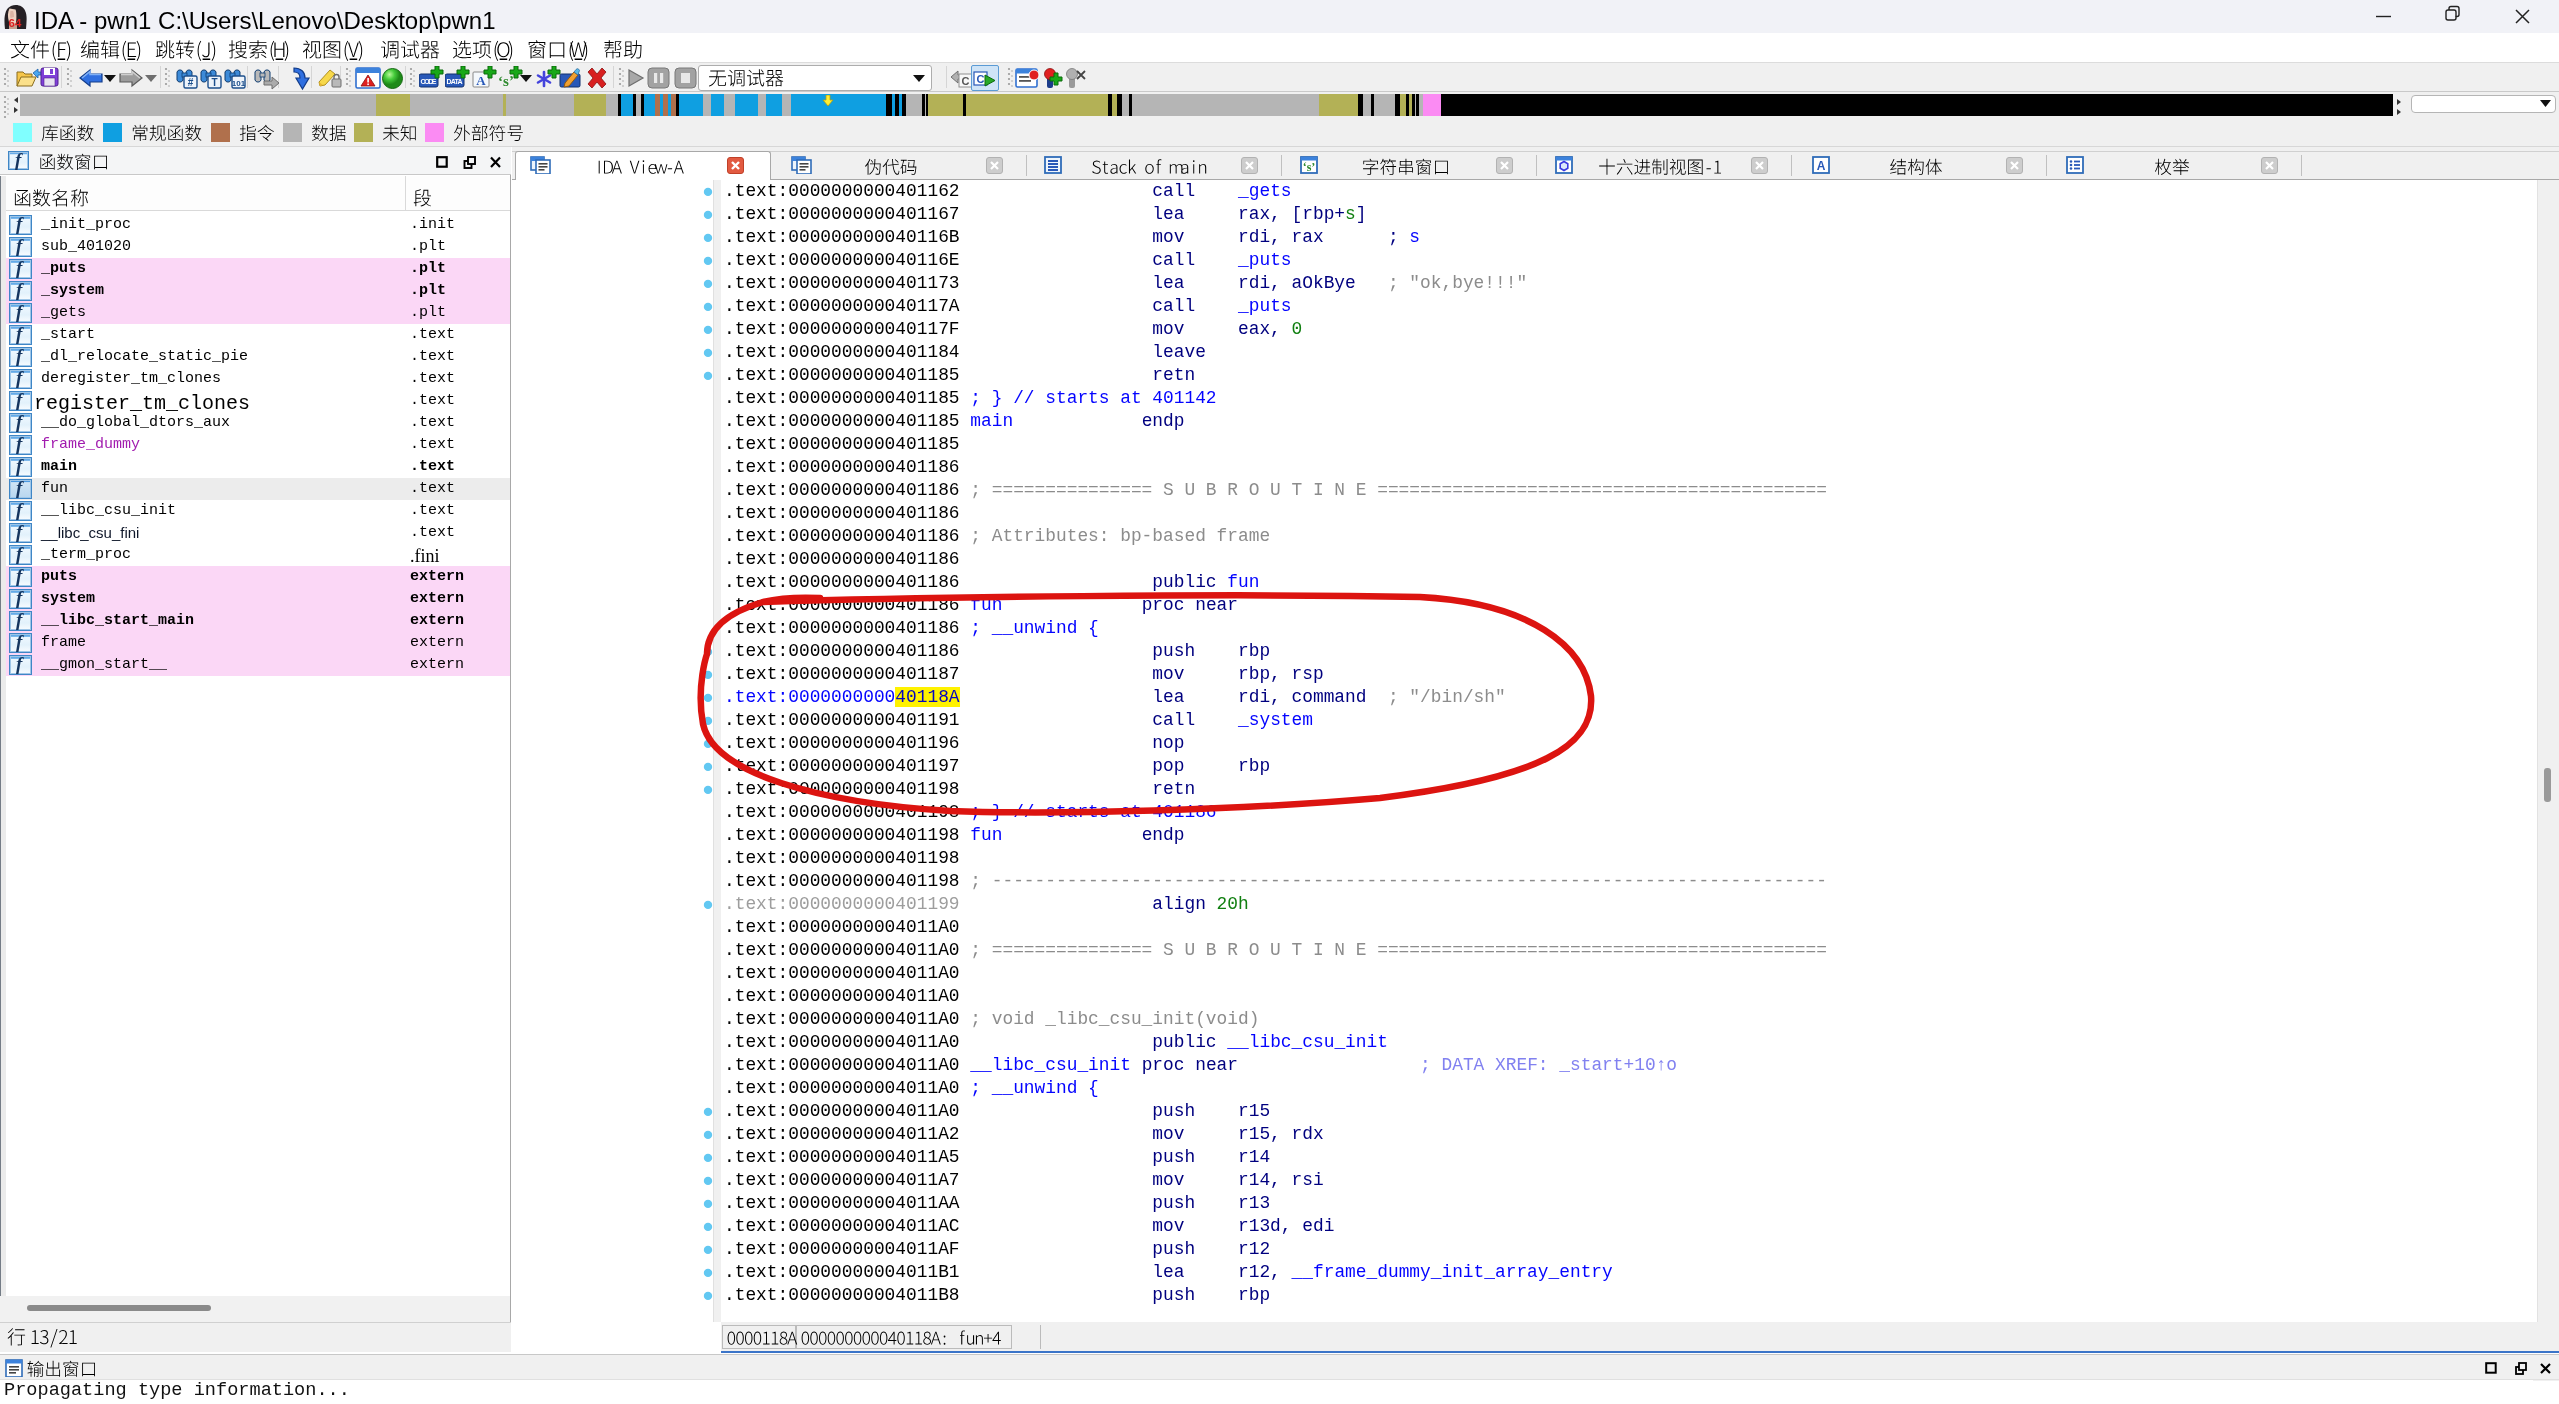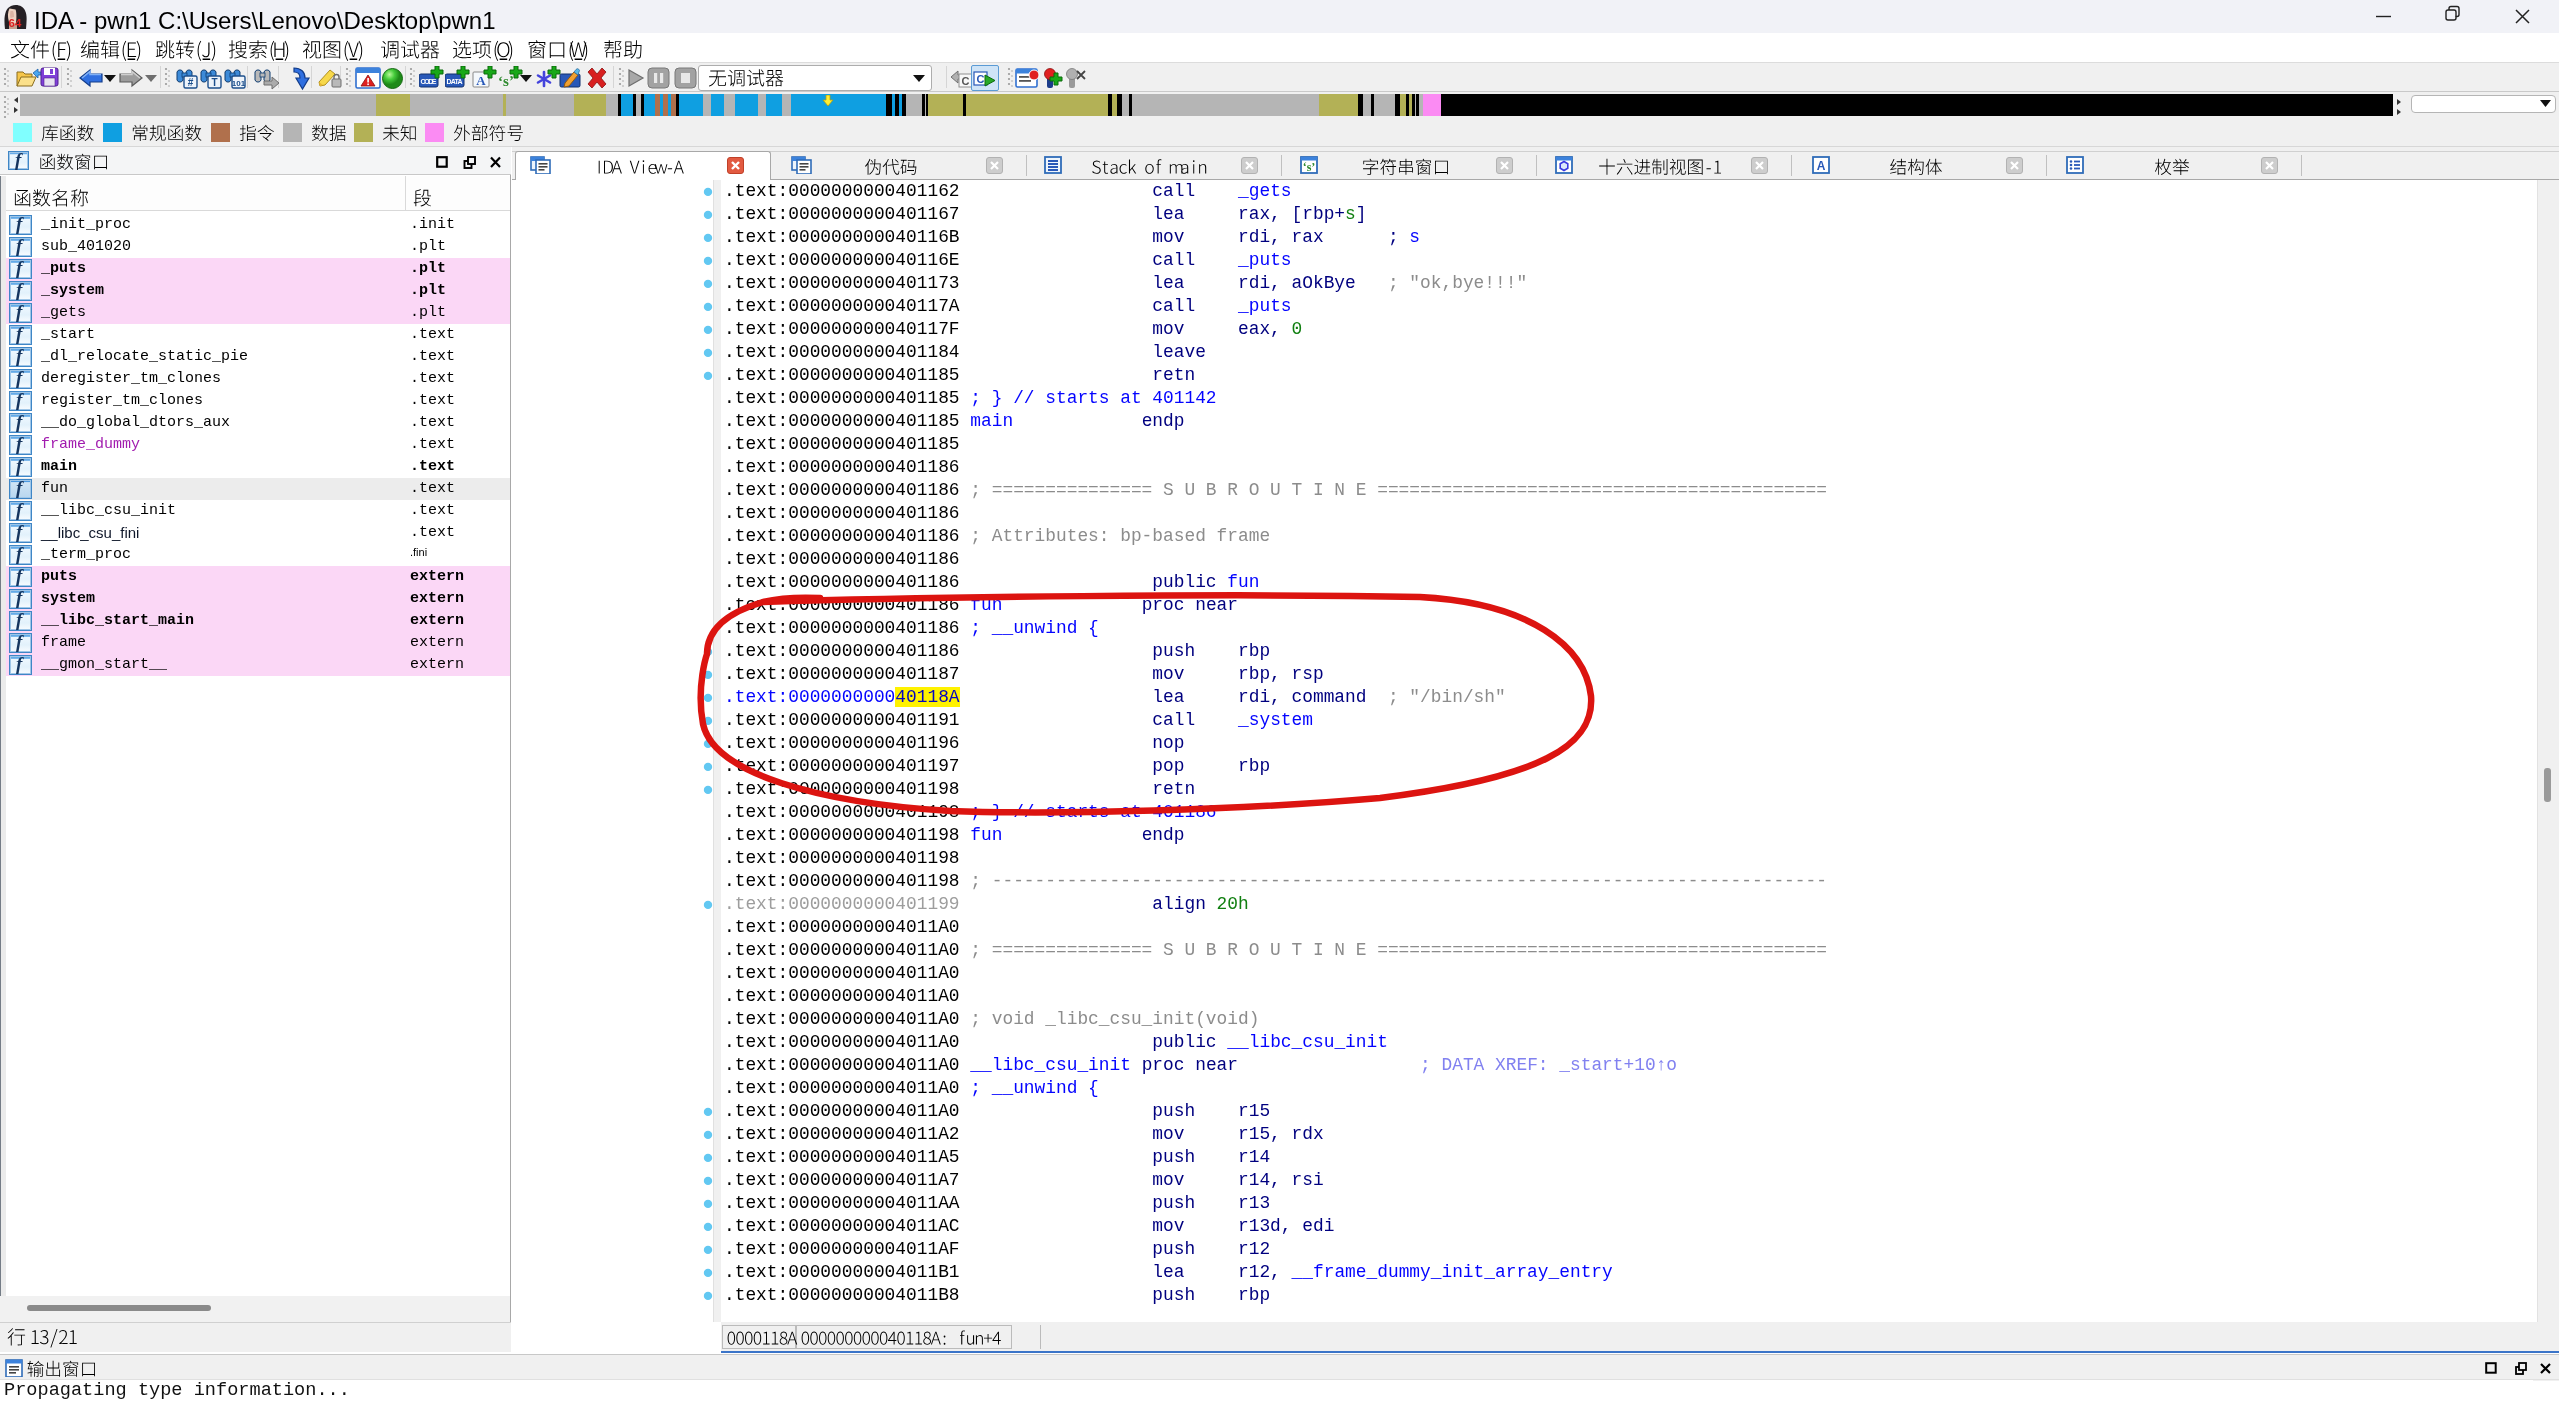--- a/index.html
+++ b/index.html
@@ -467,21 +467,21 @@
 <div class="abs" style="left:41px;top:348px;font-family:'Liberation Mono',monospace;font-size:15px;color:#000">_dl_relocate_static_pie</div>
 <div class="abs" style="left:410px;top:348px;font-family:'Liberation Mono',monospace;font-size:15px;color:#000">.text</div>
 <div class="ficon" style="left:9px;top:369px;">
     <i>f</i>
   </div>
 <div class="abs" style="left:41px;top:370px;font-family:'Liberation Mono',monospace;font-size:15px;color:#000">deregister_tm_clones</div>
 <div class="abs" style="left:410px;top:370px;font-family:'Liberation Mono',monospace;font-size:15px;color:#000">.text</div>
 <div class="ficon" style="left:9px;top:391px;">
     <i>f</i>
   </div>
-<div class="abs" style="left:41px;top:392px;font-family:'Liberation Mono',monospace;font-size:15px;color:#000">register_tm_clones</div>
+<div class="abs" style="left:34px;top:392px;font-family:'Liberation Mono',monospace;font-size:20px;color:#000">register_tm_clones</div>
 <div class="abs" style="left:410px;top:392px;font-family:'Liberation Mono',monospace;font-size:15px;color:#000">.text</div>
 <div class="ficon" style="left:9px;top:413px;">
     <i>f</i>
   </div>
 <div class="abs" style="left:41px;top:414px;font-family:'Liberation Mono',monospace;font-size:15px;color:#000">__do_global_dtors_aux</div>
 <div class="abs" style="left:410px;top:414px;font-family:'Liberation Mono',monospace;font-size:15px;color:#000">.text</div>
 <div class="ficon" style="left:9px;top:435px;">
     <i>f</i>
   </div>
 <div class="abs" style="left:41px;top:436px;font-family:'Liberation Mono',monospace;font-size:15px;color:#a21caf">frame_dummy</div>
@@ -504,21 +504,21 @@
 <div class="abs" style="left:410px;top:502px;font-family:'Liberation Mono',monospace;font-size:15px;color:#000">.text</div>
 <div class="ficon" style="left:9px;top:523px;">
     <i>f</i>
   </div>
 <div class="abs" style="left:41px;top:524px;font-family:Liberation Sans, sans-serif;font-size:15px;color:#0f172a">__libc_csu_fini</div>
 <div class="abs" style="left:410px;top:524px;font-family:'Liberation Mono',monospace;font-size:15px;color:#000">.text</div>
 <div class="ficon" style="left:9px;top:545px;">
     <i>f</i>
   </div>
 <div class="abs" style="left:41px;top:546px;font-family:'Liberation Mono',monospace;font-size:15px;color:#000">_term_proc</div>
-<div class="abs" style="left:410px;top:546px;font-family:Liberation Sans, sans-serif;font-size:11px;color:#000">.fini</div>
+<div class="abs" style="left:410px;top:546px;font-family:Liberation Serif, serif;font-size:18px;color:#000">.fini</div>
 <div class="abs" style="left:6px;top:566px;width:504px;height:22px;background:#fbd7f6"></div>
 <div class="ficon" style="left:9px;top:567px;">
     <i>f</i>
   </div>
 <div class="abs" style="left:41px;top:568px;font-family:'Liberation Mono',monospace;font-size:15px;font-weight:bold;color:#000">puts</div>
 <div class="abs" style="left:410px;top:568px;font-family:'Liberation Mono',monospace;font-size:15px;font-weight:bold;color:#000">extern</div>
 <div class="abs" style="left:6px;top:588px;width:504px;height:22px;background:#fbd7f6"></div>
 <div class="ficon" style="left:9px;top:589px;">
     <i>f</i>
   </div>

